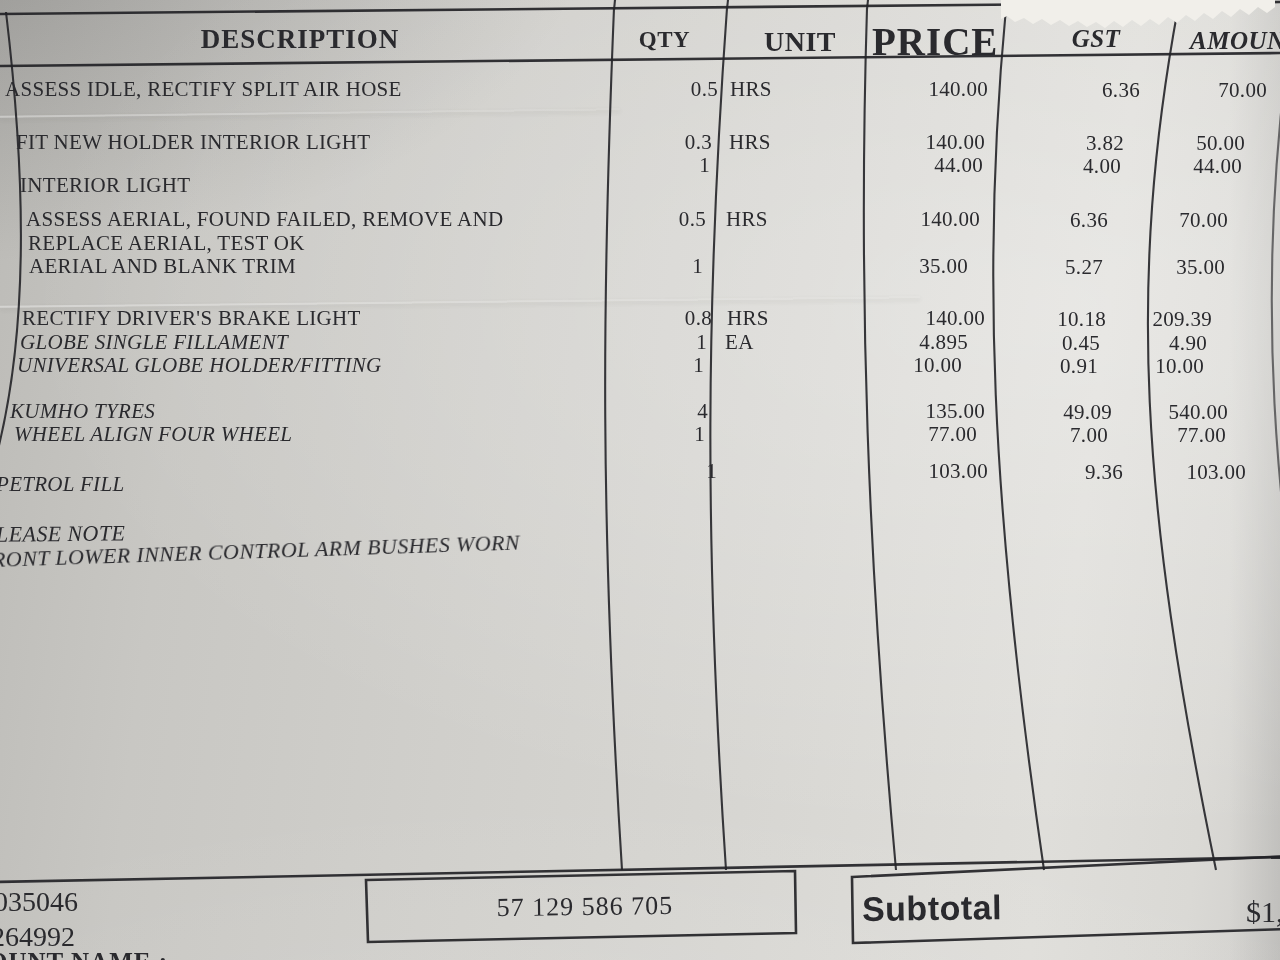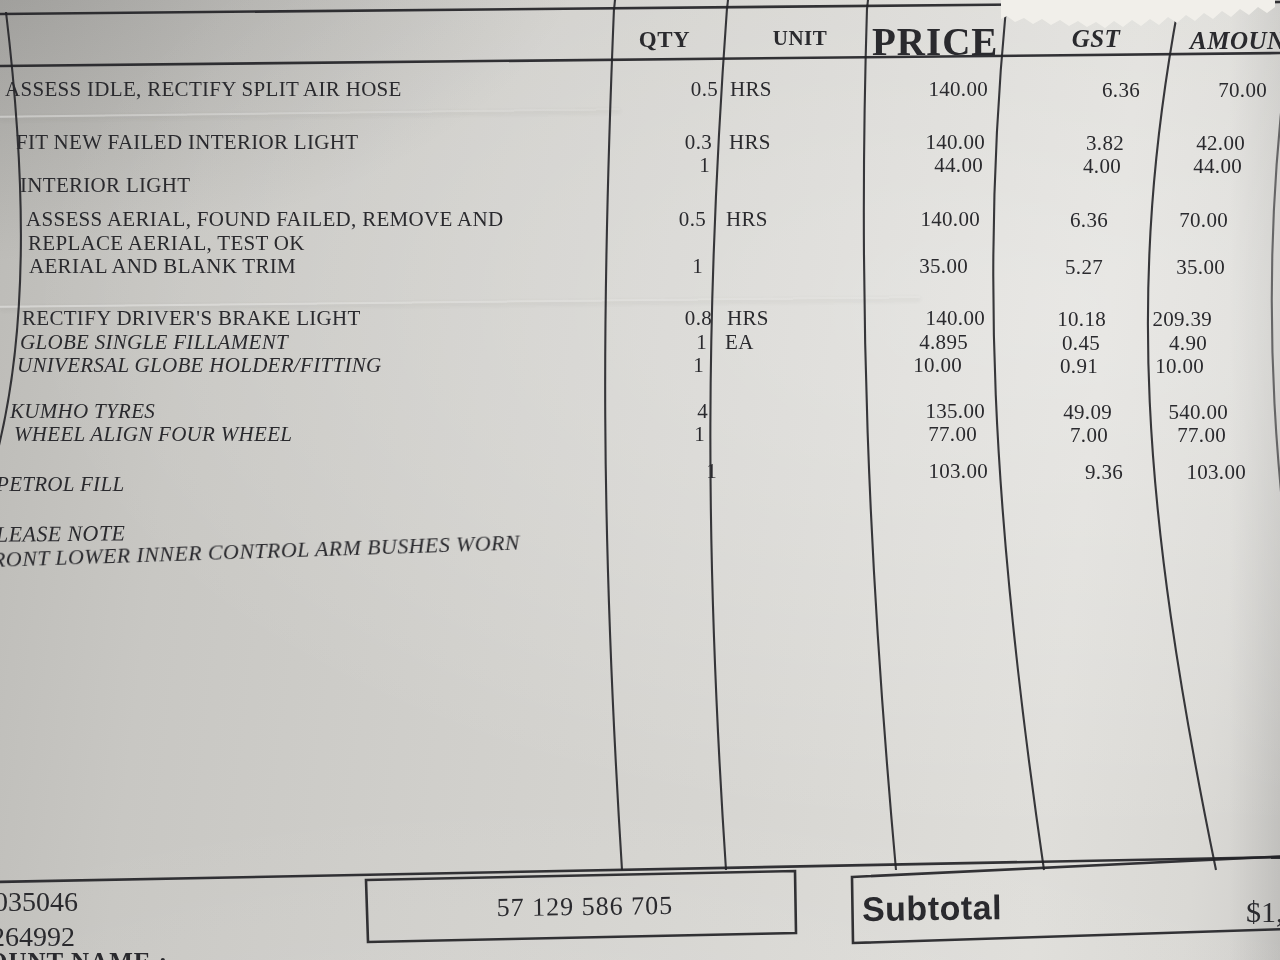--- a/index.html
+++ b/index.html
@@ -54,42 +54,43 @@
       <path d="M 868 0 L 867 9"></path>
     </g>
     <g stroke="#232327" stroke-width="2.6" fill="none" opacity="0.92">
       <path d="M 366 880 L 795 871 L 796 933 L 368 942 Z"></path>
       <path d="M 852 877 L 1290 856 L 1290 929 L 853 943 Z"></path>
     </g>
   </svg>
 
   <div id="torn"></div>
 
+  <div class="hdr" style="left:150px;top:24px;width:300px;font-size:27px;letter-spacing:1px;">DESCRIPTION</div>
   <div class="hdr" style="left:622px;top:27px;width:85px;font-size:23px;">QTY</div>
-  <div class="hdr" style="left:745px;top:26px;width:110px;font-size:21px;">UNIT</div>
+  <div class="hdr" style="left:745px;top:26px;width:110px;font-size:28px;">UNIT</div>
   <div class="hdr" style="left:872px;top:19px;width:126px;font-size:39px;letter-spacing:1px;">PRICE</div>
   <div class="hdr it" style="left:1022px;top:25px;width:148px;font-size:25px;">GST</div>
   <div class="hdr it" style="left:1190px;top:27px;text-align:left;font-size:25px;">AMOUN</div>
 
   <div id="rows">
       <div>
         <div class="cell" style="left: 5px; top: 77px;">ASSESS IDLE, RECTIFY SPLIT AIR HOSE</div>
         <div class="cell num" style="left: 628px; top: 77px; width: 90px;">0.5</div>
         <div class="cell" style="left: 730px; top: 77px;">HRS</div>
         <div class="cell num" style="left: 878px; top: 77px; width: 110px;">140.00</div>
         <div class="cell num" style="left: 1040px; top: 78px; width: 100px;">6.36</div>
         <div class="cell num" style="left: 1157px; top: 78px; width: 110px;">70.00</div>
       </div>
       <div>
-        <div class="cell" style="left: 16px; top: 130px;">FIT NEW FAILED INTERIOR LIGHT</div>
+        <div class="cell" style="left: 16px; top: 130px;">FIT NEW HOLDER INTERIOR LIGHT</div>
         <div class="cell num" style="left: 622px; top: 130px; width: 90px;">0.3</div>
         <div class="cell" style="left: 729px; top: 130px;">HRS</div>
         <div class="cell num" style="left: 875px; top: 130px; width: 110px;">140.00</div>
         <div class="cell num" style="left: 1024px; top: 131px; width: 100px;">3.82</div>
-        <div class="cell num" style="left: 1135px; top: 131px; width: 110px;">42.00</div>
+        <div class="cell num" style="left: 1135px; top: 131px; width: 110px;">50.00</div>
       </div>
       <div>
         <div class="cell" style="left: 20px; top: 153px; margin-top: 20px;">INTERIOR LIGHT</div>
         <div class="cell num" style="left: 620px; top: 153px; width: 90px;">1</div>
         <div class="cell num" style="left: 873px; top: 153px; width: 110px;">44.00</div>
         <div class="cell num" style="left: 1021px; top: 154px; width: 100px;">4.00</div>
         <div class="cell num" style="left: 1132px; top: 154px; width: 110px;">44.00</div>
       </div>
       <div>
         <div class="cell" style="left: 26px; top: 207px;">ASSESS AERIAL, FOUND FAILED, REMOVE AND</div>

